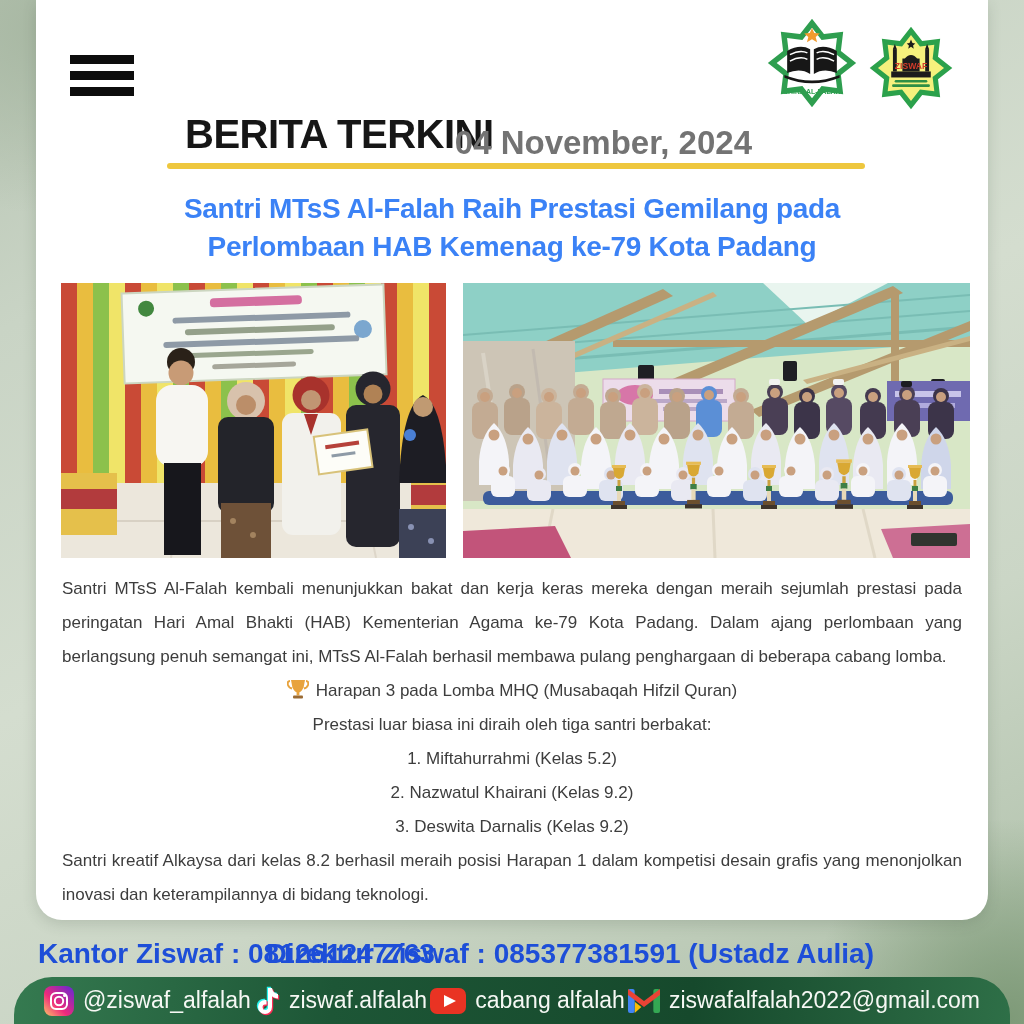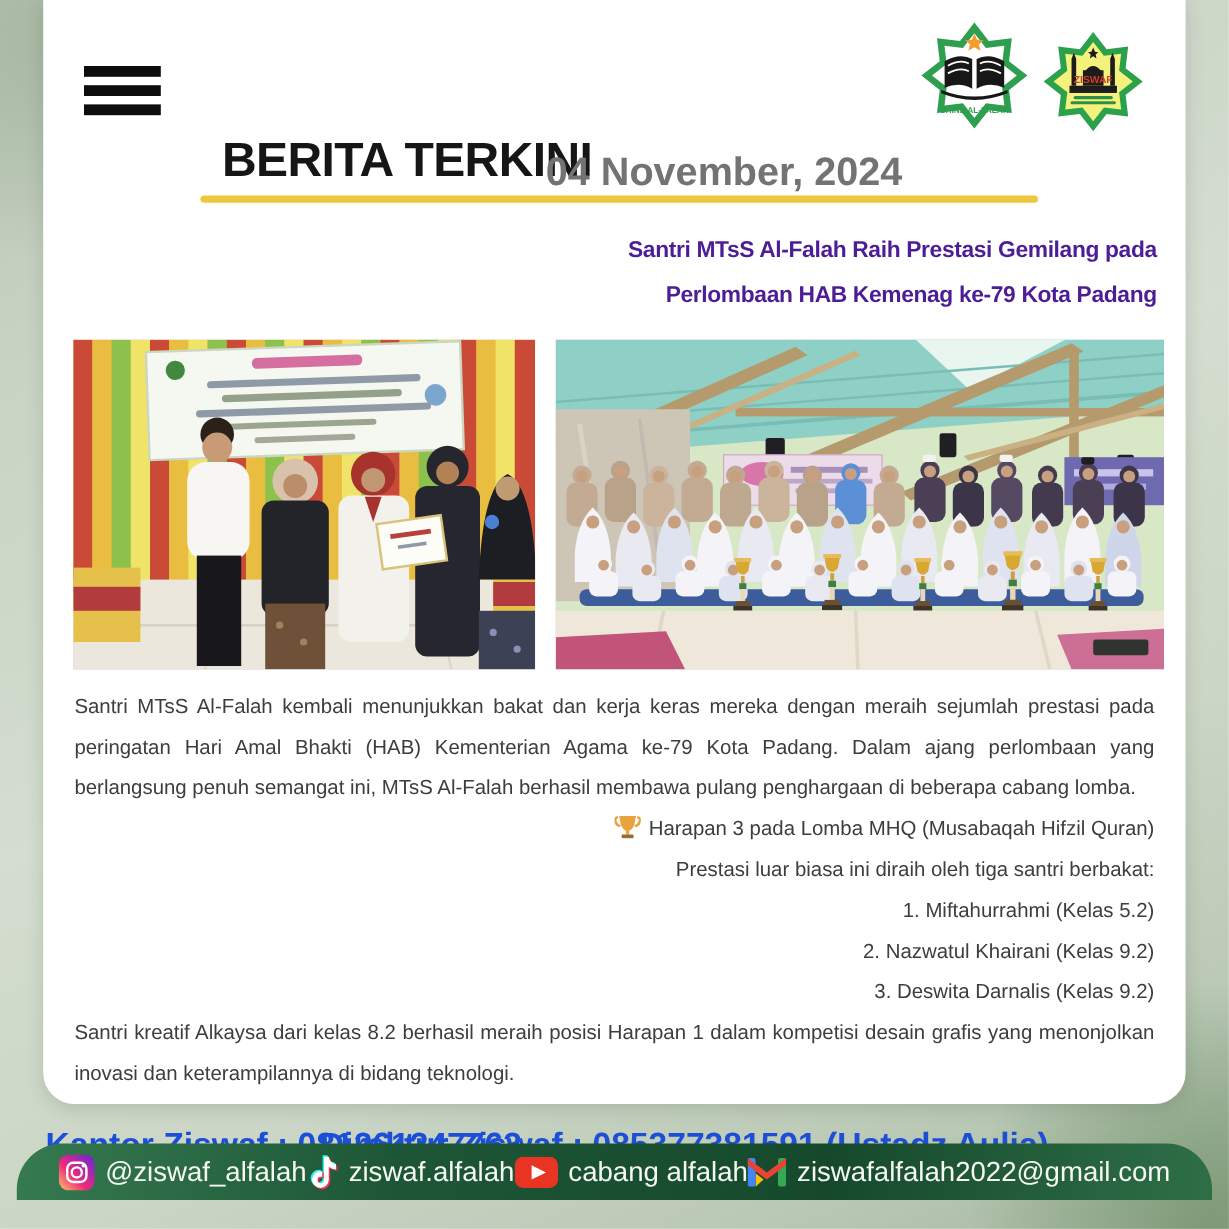--- a/index.html
+++ b/index.html
@@ -24,46 +24,46 @@
   #logo-shine{left:766px;top:14px;width:92px;height:98px;}
   #logo-ziswaf{left:868px;top:22px;width:86px;height:92px;}
 
   
   #section-title{position:absolute;left:175px;top:112px;font-size:40px;font-weight:bold;
                  letter-spacing:-.5px;color:#161616;margin-left:10px;}
   #date{position:absolute;right:144px;top:124px;font-size:33px;font-weight:bold;color:#737373;}
   #yellow-rule{position:absolute;left:167px;top:163px;width:698px;height:6px;background:#eec73e;border-radius:3px;}
 
   
-  #headline{position:absolute;left:60px;top:190px;width:904px;text-align:right;
-            font-size:19px;line-height:38px;font-weight:bold;color:#4c1d95;letter-spacing:-.3px;}
+  #headline{position:absolute;left:60px;top:190px;width:904px;text-align:center;
+            font-size:28px;line-height:38px;font-weight:bold;color:#3b82f6;letter-spacing:-.3px;}
 
   
   .photo{position:absolute;top:283px;height:275px;overflow:hidden;background:#ddd;}
   #photo-left{left:61px;width:385px;}
   #photo-right{left:463px;width:507px;}
   .photo svg{display:block;}
 
   
   #article{position:absolute;left:62px;top:572px;width:900px;color:#3d3d3d;
            font-size:17px;line-height:34px;}
   #article p{margin:0;text-align:justify;}
-  #article .line{text-align:right;}
+  #article .line{text-align:center;}
   .trophy{display:inline-block;vertical-align:-3px;margin-right:7px;}
 
   
   .contact{position:absolute;top:938px;font-size:28px;font-weight:bold;color:#1d4ed8;white-space:nowrap;}
   #contact-office{left:38px;}
   #contact-director{right:22px;}
 
   
-  #footer{position:absolute;left:14px;top:953px;width:996px;height:47px;
+  #footer{position:absolute;left:14px;top:977px;width:996px;height:47px;
           background:linear-gradient(95deg,#37805399 0,#357a50 0%,#1d5636 32%,#16492c 68%,#2e6f47 100%);
           border-radius:38px 38px 0 0;display:flex;align-items:center;
-          justify-content:center;padding:0 30px;box-sizing:border-box;}
+          justify-content:space-between;padding:0 30px;box-sizing:border-box;}
   .social-item{display:flex;align-items:center;gap:9px;color:#f6f8f4;font-size:23px;cursor:pointer;}
   .social-item .handle{white-space:nowrap;}
 </style>
 </head>
 <body>
 
 <div id="page">
   <div class="blob" id="blob-tl"></div>
   <div class="blob" id="blob-br"></div>
 

